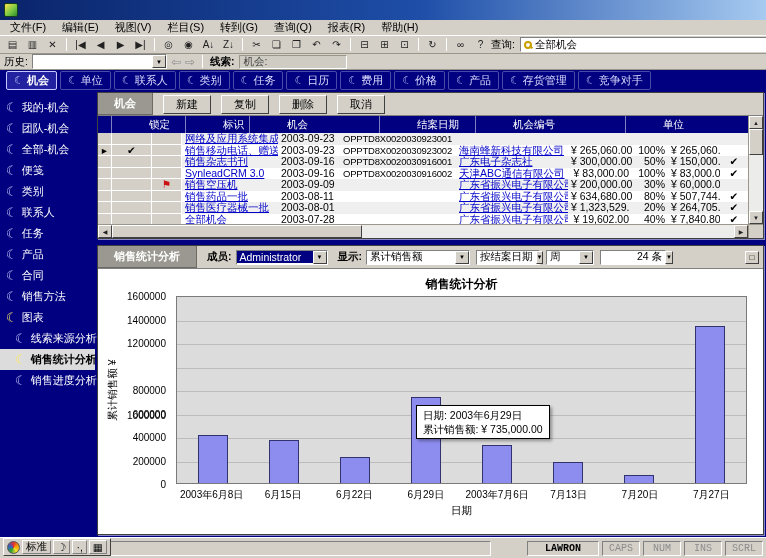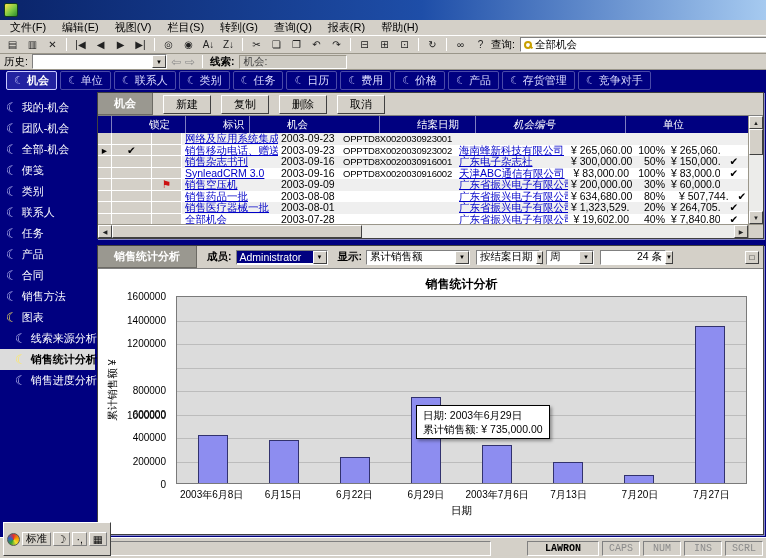--- a/index.html
+++ b/index.html
@@ -98,21 +98,21 @@
   .xl{flex:1;text-align:center;font-size:10px;white-space:nowrap;overflow:visible;}
   .xaxis-title{position:absolute;left:78px;right:16px;top:235px;text-align:center;font-size:10.5px;}
   .tooltip{position:absolute;left:42%;top:58%;background:#fff;border:1px solid #000;padding:2px 6px;font-size:10.5px;line-height:14px;white-space:nowrap;box-shadow:2px 2px 3px rgba(0,0,0,.35);z-index:5;}
 
   
   .statusbar{position:absolute;left:0;right:0;bottom:0;height:21px;background:#d4d0c8;border-top:1px solid #fff;display:flex;align-items:center;gap:3px;padding:0 3px;}
   .spanel{height:15px;border:1px solid;border-color:#808080 #fff #fff #808080;display:flex;align-items:center;padding:0 6px;font-size:10px;}
   .spanel.mainp{flex:1;}
   .spanel.user{width:72px;justify-content:center;font-weight:bold;font-family:"Liberation Mono","DejaVu Sans Mono",monospace;margin-left:33px;}
   .spanel.toggle{width:38px;justify-content:center;color:#8b8b8b;font-family:"Liberation Mono","DejaVu Sans Mono",monospace;}
-  .ime{position:absolute;left:3px;bottom:2px;height:34px;display:flex;align-items:center;gap:2px;background:#d4d0c8;border:1px solid;border-color:#fff #404040 #404040 #fff;padding:6px 3px;z-index:9;}
+  .ime{position:absolute;left:3px;bottom:2px;height:18px;display:flex;align-items:center;gap:2px;background:#d4d0c8;border:1px solid;border-color:#fff #404040 #404040 #fff;padding:6px 3px;z-index:9;}
   .ime-logo{width:13px;height:13px;border-radius:50%;border:1px solid #555;background:conic-gradient(#e03030,#f5a000,#efe030,#30a030,#3060d0,#e03030);}
   .ime-btn{font-size:10.5px;padding:0 3px;height:14px;display:flex;align-items:center;border:1px solid;border-color:#fff #808080 #808080 #fff;background:#d4d0c8;}
 </style>
 </head>
 <body>
 
 <div class="titlebar">
   <span class="app-icon"></span>
 </div>
 
@@ -347,21 +347,21 @@
         <button class="pbtn">取消</button>
       </div>
       <div class="grid-body">
         <div class="grid-left">
           <div class="ghead">
               <div class="gh" style="width: 14px;"></div>
               <div class="gh" style="width: 40px;">锁定</div>
               <div class="gh" style="width: 30px;">标识</div>
               <div class="gh" style="width: 96px;">机会</div>
               <div class="gh" style="width: 62px;">结案日期</div>
-              <div class="gh" style="width: 116px; font-style: italic;">机会编号</div>
+              <div class="gh" style="width: 116px;">机会编号</div>
               <div class="gh" style="width: 112px;">单位</div>
               <div class="gh" style="width: 64px;">销售额</div>
               <div class="gh" style="width: 36px;">可能性</div>
               <div class="gh" style="width: 52px;">预测值</div>
               <div class="gh" style="width: 28px;">预测</div>
             </div>
           <div>
               <div class="grow odd">
                 <div class="gc gray ind ctr" style="width: 14px;"></div>
                 <div class="gc gray ctr" style="width: 40px;"></div>
@@ -425,26 +425,26 @@
                 <div class="gc num" style="width: 64px;">¥ 200,000.00</div>
                 <div class="gc num" style="width: 36px;">30%</div>
                 <div class="gc num" style="width: 52px;">¥ 60,000.0</div>
                 <div class="gc ctr" style="width: 28px;"></div>
               </div>
               <div class="grow">
                 <div class="gc gray ind ctr" style="width: 14px;"></div>
                 <div class="gc gray ctr" style="width: 40px;"></div>
                 <div class="gc gray ctr flag" style="width: 30px;"></div>
                 <div class="gc link" style="width: 96px;">销售药品一批</div>
-                <div class="gc" style="width: 62px;">2003-08-08</div>
+                <div class="gc" style="width: 62px;">2003-08-11</div>
                 <div class="gc mono" style="width: 116px;"></div>
                 <div class="gc link" style="width: 112px;">广东省振兴电子有限公司</div>
                 <div class="gc num" style="width: 64px;">¥ 634,680.00</div>
                 <div class="gc num" style="width: 36px;">80%</div>
-                <div class="gc num" style="width: 52px; margin-left: 8px;">¥ 507,744.</div>
+                <div class="gc num" style="width: 52px;">¥ 507,744.</div>
                 <div class="gc ctr" style="width: 28px;">✔</div>
               </div>
               <div class="grow odd">
                 <div class="gc gray ind ctr" style="width: 14px;"></div>
                 <div class="gc gray ctr" style="width: 40px;"></div>
                 <div class="gc gray ctr flag" style="width: 30px;"></div>
                 <div class="gc link" style="width: 96px;">销售医疗器械一批</div>
                 <div class="gc" style="width: 62px;">2003-08-01</div>
                 <div class="gc mono" style="width: 116px;"></div>
                 <div class="gc link" style="width: 112px;">广东省振兴电子有限公司</div>

